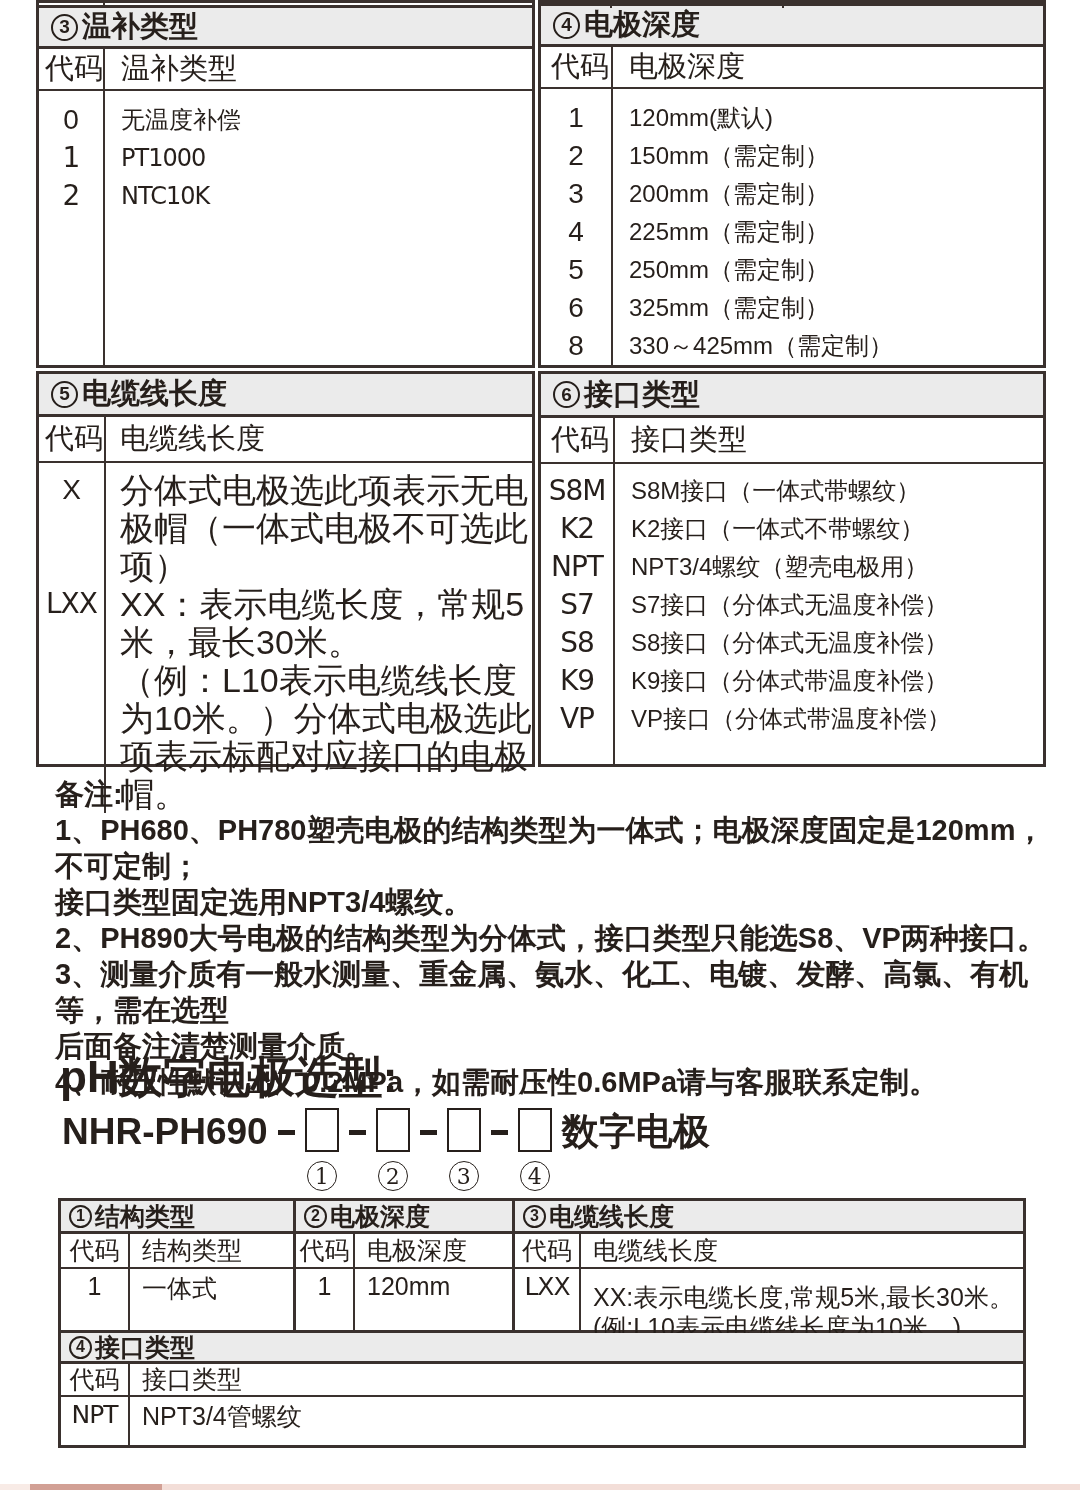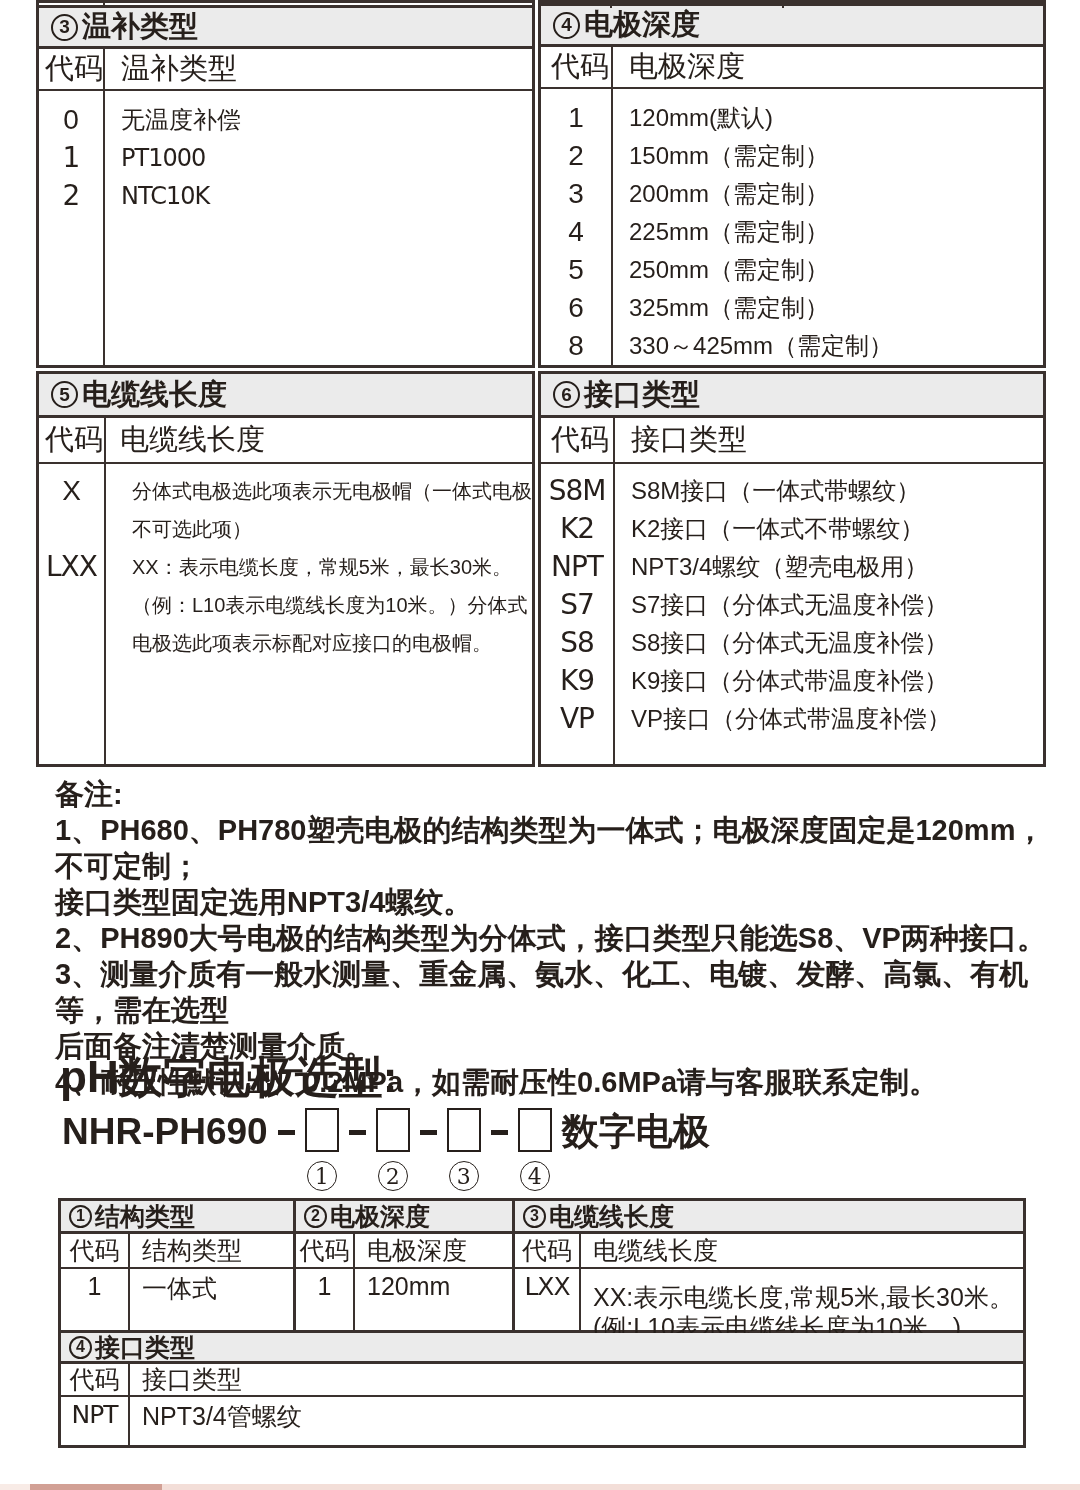--- a/index.html
+++ b/index.html
@@ -32,21 +32,21 @@
   .g-tcomp{grid-template-columns:66px 1fr;grid-template-rows:42px 10px repeat(3,38px) 1fr;}
   .g-depth{grid-template-columns:72px 1fr;grid-template-rows:42px 10px repeat(7,38px) 1fr;}
 
   .mid-tables{position:absolute;left:36px;top:371px;width:1010px;height:396px;display:flex;}
   .mid-tables .tbl-left{width:499px;}
   .mid-tables .tbl-right{width:508px;margin-left:3px;}
   .mid-tables .tbl-title{height:44px;}
   .mid-tables .hc,.mid-tables .hv{font-size:29px;}
   .g-cable{grid-template-columns:67px 1fr;grid-template-rows:46px 8px auto auto 1fr;}
   .g-iface{grid-template-columns:74px 1fr;grid-template-rows:46px 8px repeat(7,38px) 1fr;}
-  .g-cable .dv{padding-left:26px;font-size:20px;}
+  .g-cable .dv{padding-left:14px;font-size:34px;}
   .vtop{align-self:stretch;}
   .para{margin:0;}
 
   
   .notes{position:absolute;left:55px;top:776px;width:995px;font-size:29px;line-height:36px;font-weight:600;}
 
   
   .sel-title{position:absolute;left:60px;top:1048px;font-size:44px;font-weight:700;}
   .model-line{position:absolute;left:62px;top:1108px;display:flex;align-items:flex-start;gap:10px;}
   .model-prefix,.model-suffix{font-size:37px;font-weight:700;line-height:48px;white-space:nowrap;}

